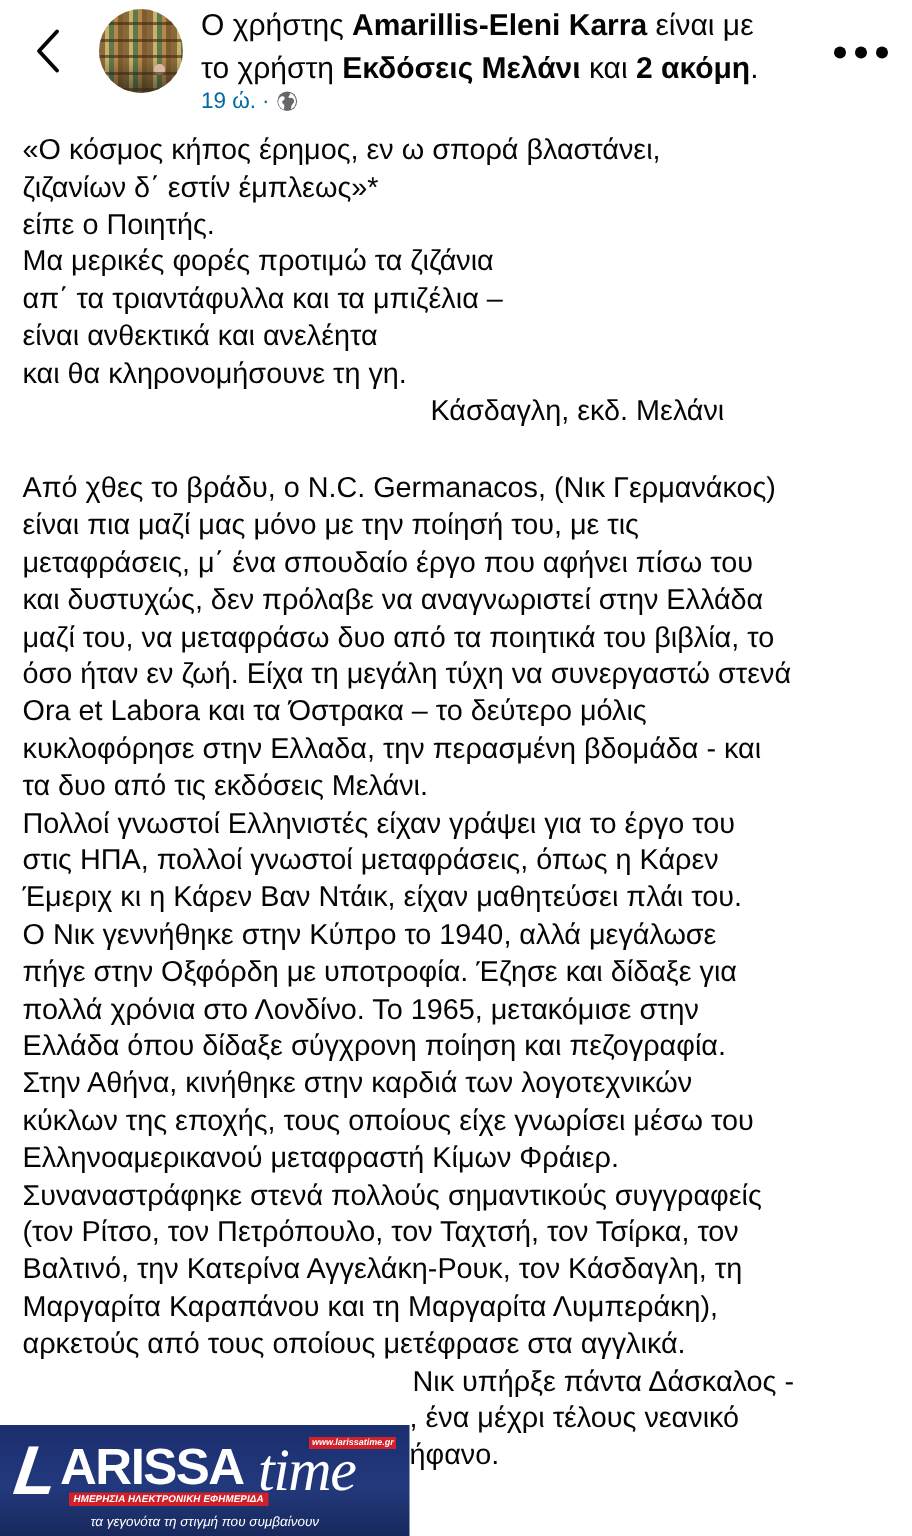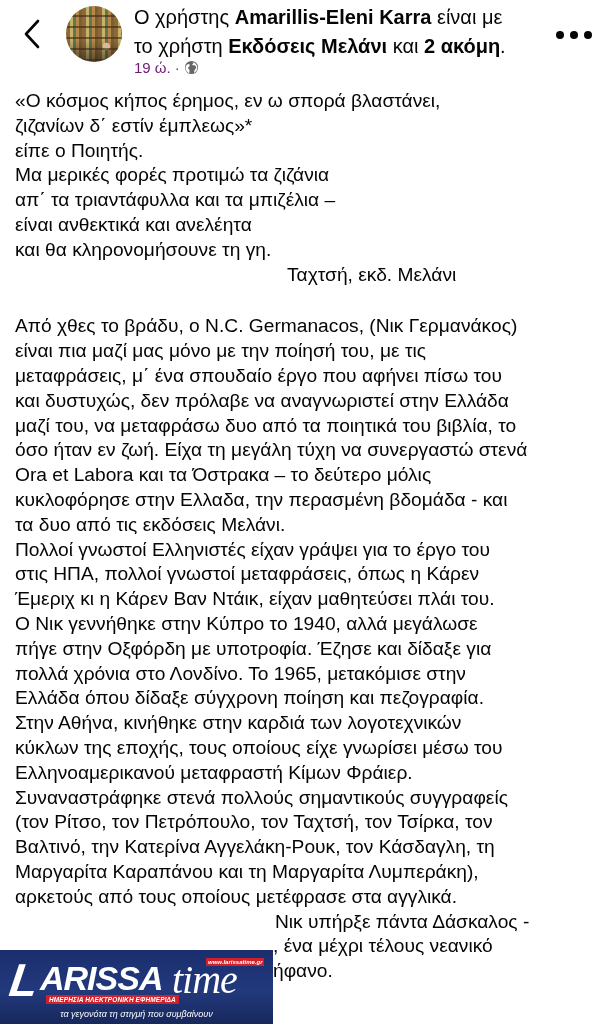--- a/index.html
+++ b/index.html
@@ -12,35 +12,35 @@
     background:
       radial-gradient(circle at 72% 72%, #d8b8a0 0 6%, transparent 7%),
       linear-gradient(180deg, rgba(0,0,0,0) 60%, rgba(20,20,20,0.55) 100%),
       repeating-linear-gradient(90deg, #8a6a3a 0 4px, #c9b16a 4px 7px, #5f7a4a 7px 10px, #b8874a 10px 13px, #7e5e2e 13px 16px),
       #7a6a40;
   }
   .avatar::after { content: ""; position: absolute; left: 0; right: 0; top: 0; bottom: 0;
     background: repeating-linear-gradient(180deg, transparent 0 9px, rgba(60,40,20,0.6) 9px 11px); }
   .head-text { position: absolute; left: 134px; top: 3px; width: 400px; font-size: 20px; line-height: 29px; color: #050505; }
   .head-text b { font-weight: bold; }
-  .meta { position: absolute; left: 134px; top: 59px; font-size: 15px; color: #701a75; display: flex; align-items: center; gap: 4px; }
+  .meta { position: absolute; left: 134px; top: 59px; font-size: 15px; color: #0369a1; display: flex; align-items: center; gap: 4px; }
   .globe { width: 15px; height: 15px; display: inline-block; }
   .more-btn { position: absolute; left: 556px; top: 28px; width: 36px; height: 14px; display: flex; justify-content: space-between; align-items: center; cursor: pointer; }
   .more-btn span { width: 8px; height: 8px; background: #050505; border-radius: 50%; display: block; }
 
   .post { position: absolute; left: 15px; top: 89px; width: 585px; font-size: 19.2px; line-height: 24.8px; color: #050505; }
   .line { white-space: nowrap; display: block; }
   .sig { padding-left: 272px; }
   .gap { height: 27px; }
 
   .logo { position: absolute; left: 0; top: 950px; width: 273px; height: 74px;
     background: linear-gradient(180deg, #1b2e6e 0%, #22397d 55%, #17285c 100%); overflow: hidden; }
   .logo-l { position: absolute; left: 10px; top: 8px; font-family: "Liberation Sans", sans-serif; font-weight: bold; font-style: italic;
     font-size: 46px; line-height: 44px; color: #ffffff; letter-spacing: -3px; transform: skewX(-8deg); }
-  .logo-arissa { position: absolute; left: 40px; top: 10px; font-family: "Liberation Sans", sans-serif; font-weight: bold; font-style: italic;
+  .logo-arissa { position: absolute; left: 40px; top: 10px; font-family: "Liberation Sans", sans-serif; font-weight: bold; 
     font-size: 34px; line-height: 36px; color: #ffffff; letter-spacing: -1px; }
   .logo-time { position: absolute; left: 172px; top: 8px; font-family: "Liberation Serif", serif; font-style: italic;
     font-size: 40px; line-height: 44px; color: #ffffff; letter-spacing: -1px; }
   .logo-url { position: absolute; left: 206px; top: 8px; background: #d0202a; color: #fff; font-size: 6px; line-height: 8px; padding: 0 2px;
     font-style: italic; font-weight: bold; }
   .logo-red { position: absolute; left: 46px; top: 45px; background: #d0202a; color: #fff; font-size: 6.5px; line-height: 9px; padding: 0 3px;
     font-weight: bold; font-style: italic; letter-spacing: 0.1px; }
   .logo-tag { position: absolute; left: 0; right: 0; top: 58px; text-align: center; color: #ffffff; font-size: 9px;
     font-style: italic; line-height: 12px; }
 </style>
@@ -79,21 +79,21 @@
 
 <div class="post">
   <div>
     <span class="line">«Ο κόσμος κήπος έρημος, εν ω σπορά βλαστάνει,</span>
     <span class="line">ζιζανίων δ΄ εστίν έμπλεως»*</span>
     <span class="line">είπε ο Ποιητής.</span>
     <span class="line">Μα μερικές φορές προτιμώ τα ζιζάνια</span>
     <span class="line">απ΄ τα τριαντάφυλλα και τα μπιζέλια –</span>
     <span class="line">είναι ανθεκτικά και ανελέητα</span>
     <span class="line">και θα κληρονομήσουνε τη γη.</span>
-    <span class="line sig">Ταχτσή, εκδ. Μελάνι</span>
+    <span class="line sig">Κάσδαγλη, εκδ. Μελάνι</span>
   </div>
   <div class="gap"></div>
   <div>
     <span class="line">Από χθες το βράδυ, ο N.C. Germanacos, (Νικ Γερμανάκος)</span>
     <span class="line">είναι πια μαζί μας μόνο με την ποίησή του, με τις</span>
     <span class="line">μεταφράσεις, μ΄ ένα σπουδαίο έργο που αφήνει πίσω του</span>
     <span class="line">και δυστυχώς, δεν πρόλαβε να αναγνωριστεί στην Ελλάδα</span>
     <span class="line">μαζί του, να μεταφράσω δυο από τα ποιητικά του βιβλία, το</span>
     <span class="line">όσο ήταν εν ζωή. Είχα τη μεγάλη τύχη να συνεργαστώ στενά</span>
     <span class="line">Ora et Labora και τα Όστρακα – το δεύτερο μόλις</span>

